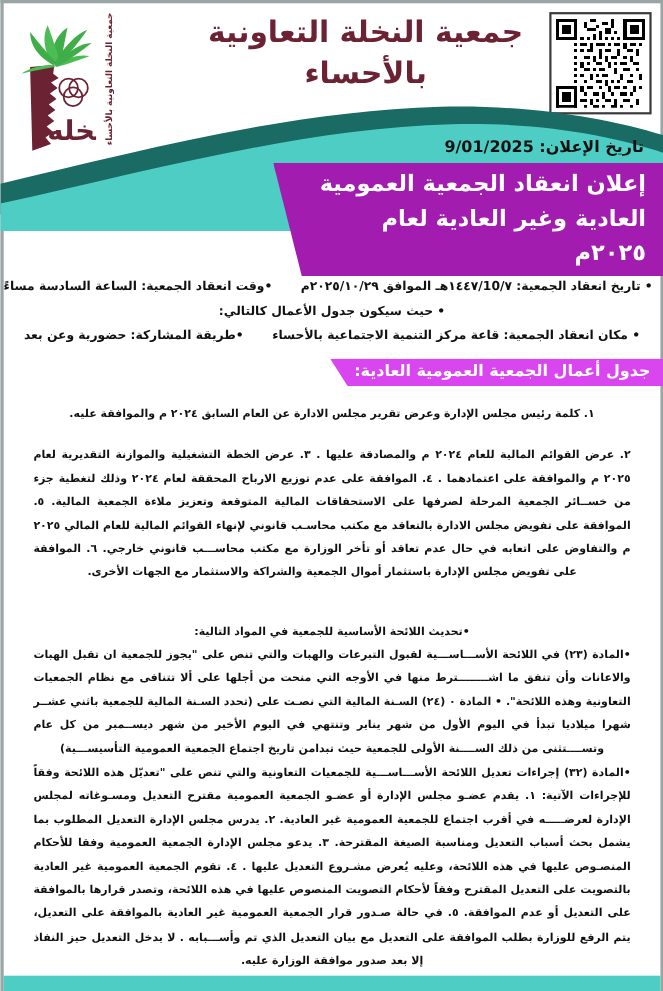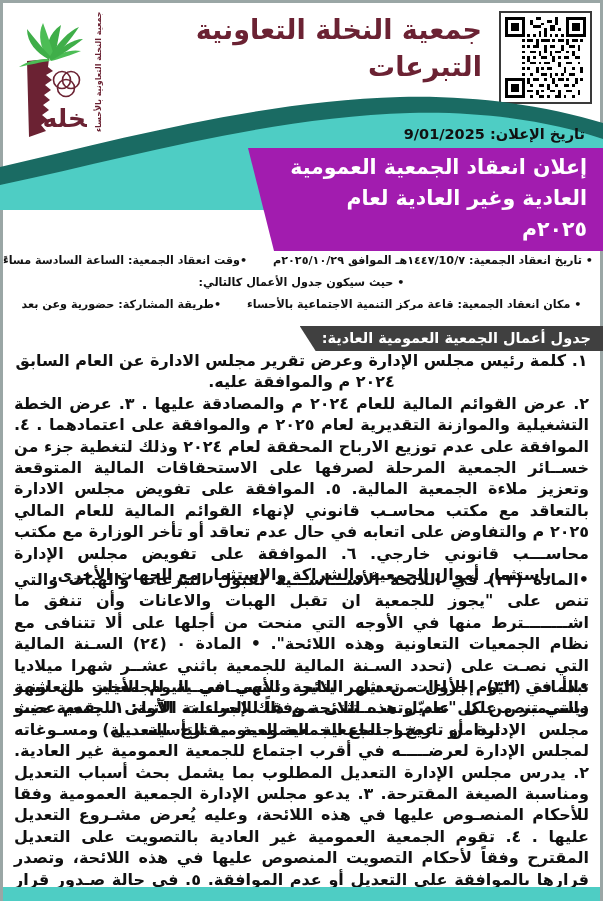--- a/index.html
+++ b/index.html
@@ -94,20 +94,21 @@
     font-weight: bold;
     overflow: hidden;
   }
 
   
   .org-title {
     position: absolute;
     top: 8px;
     right: 118px;
     width: 300px;
+    text-align: center;
     color: #6b2233;
     font-size: 27px;
     line-height: 37px;
     font-weight: bold;
     direction: rtl;
   }
 
   
   .qr-wrap {
     position: absolute;
@@ -184,21 +185,21 @@
     text-align: center;
     direction: rtl;
     white-space: nowrap;
   }
   .meta-line .sep { display: inline-block; width: 18px; }
 
   
   .section-head {
     position: absolute;
     right: 0;
-    background: #404040;
+    background: #d946ef;
     color: #ffffff;
     font-size: 14.5px;
     line-height: 20px;
     font-weight: bold;
     text-align: center;
     padding: 2px 12px 3px 22px;
     direction: rtl;
     white-space: nowrap;
     clip-path: polygon(0 0, 100% 0, 100% 100%, 16px 100%);
   }
@@ -208,25 +209,25 @@
   
   .body-block {
     position: absolute;
     left: 14px;
     right: 14px;
     direction: rtl;
     color: #111111;
     font-weight: bold;
   }
   .body-block p {
-    font-size: 16px;
+    font-size: 10px;
     line-height: 21.4px;
     text-align: justify;
     text-align-last: center;
-    margin: 0;
+    margin: 16px;
   }
   .body-block p.centered { text-align: center; text-align-last: center; }
 
   .block-ordinary     { top: 350px; }
   .block-extra-intro  { top: 548px; }
   .block-extra-a      { top: 569px; }
   .block-extra-c      { top: 760px; }
 </style>
 </head>
 <body>
@@ -256,21 +257,21 @@
         <circle cx="56" cy="71" r="8.5" fill="none" stroke="#6b2233" stroke-width="1.6"></circle>
         <circle cx="51" cy="79" r="8.5" fill="none" stroke="#6b2233" stroke-width="1.6"></circle>
 
         <text x="54" y="118" font-family="'DejaVu Sans','Liberation Sans',sans-serif" font-size="25" font-weight="bold" fill="#6b2233" text-anchor="middle" direction="rtl">نخله</text>
       </svg>
       <div class="logo-vertical-text">جمعية النخلة التعاونية بالأحساء</div>
     </div>
 
     <div class="org-title">
       <div>جمعية النخلة التعاونية</div>
-      <div>التبرعات</div>
+      <div>بالأحساء</div>
     </div>
 
     <div class="qr-wrap">
       <svg class="qr-canvas" viewBox="0 0 29 29" shape-rendering="crispEdges">
         <rect width="29" height="29" fill="#ffffff"></rect>
         <g fill="#000000">
 
           <rect x="0" y="0" width="7" height="1"></rect>
             <rect x="0" y="6" width="7" height="1"></rect>
           <rect x="0" y="0" width="1" height="7"></rect>
@@ -427,20 +428,23 @@
   </div>
 
   <div class="section-head s1">جدول أعمال الجمعية العمومية العادية:</div>
 
   <div class="body-block block-ordinary">
     <p class="centered">١. كلمة رئيس مجلس الإدارة وعرض تقرير مجلس الادارة عن العام السابق ٢٠٢٤ م والموافقة عليه.</p>
     <p>٢. عرض القوائم المالية للعام ٢٠٢٤ م والمصادقة عليها . ٣. عرض الخطة التشغيلية والموازنة التقديرية لعام ٢٠٢٥ م والموافقة على اعتمادهما . ٤. الموافقة على عدم توزيع الارباح المحققة لعام ٢٠٢٤ وذلك لتغطية جزء من خســائر الجمعية المرحلة لصرفها على الاستحقاقات المالية المتوقعة وتعزيز ملاءة الجمعية المالية. ٥. الموافقة على تفويض مجلس الادارة بالتعاقد مع مكتب محاسـب قانوني لإنهاء القوائم المالية للعام المالي ٢٠٢٥ م والتفاوض على اتعابه في حال عدم تعاقد أو تأخر الوزارة مع مكتب محاســـب قانوني خارجي. ٦. الموافقة على تفويض مجلس الإدارة باستثمار أموال الجمعية والشراكة والاستثمار مع الجهات الأخرى.</p>
   </div>
 
 
+  <div class="body-block block-extra-intro">
+    <p class="centered">•تحديث اللائحة الأساسية للجمعية في المواد التالية:</p>
+  </div>
 
   <div class="body-block block-extra-a">
     <p>•المادة (٢٣) في اللائحة الأســـاســـية لقبول التبرعات والهبات والتي تنص على "يجوز للجمعية ان تقبل الهبات والاعانات وأن تنفق ما اشــــــــترط منها في الأوجه التي منحت من أجلها على ألا تتنافى مع نظام الجمعيات التعاونية وهذه اللائحة".      •  المادة ٠ (٢٤) السـنة المالية التي نصـت على (تحدد السـنة المالية للجمعية باثني عشــر شهرا ميلاديا تبدأ في اليوم الأول من شهر يناير وتنتهي في اليوم الأخير من شهر ديســمبر من كل عام وتســــتثنى من ذلك الســــنة الأولى للجمعية حيث تبدامن تاريخ اجتماع الجمعية العمومية التأسيســـية)</p>
   </div>
 
   <div class="body-block block-extra-c" style="top:676px;">
     <p>•المادة (٣٢) إجراءات تعديل اللائحة الأســـاســـية للجمعيات التعاونية والتي تنص على "تعديّل هذه اللائحة وفقاً للإجراءات الآتية: ١. يقدم عضـو مجلس الإدارة أو عضـو الجمعية العمومية مقترح التعديل ومسـوغاته لمجلس الإدارة لعرضـــــه في أقرب اجتماع للجمعية العمومية غير العادية. ٢. يدرس مجلس الإدارة التعديل المطلوب بما يشمل بحث أسباب التعديل ومناسبة الصيغة المقترحة. ٣. يدعو مجلس الإدارة الجمعية العمومية وفقا للأحكام المنصـوص عليها في هذه اللائحة، وعليه يُعرض مشـروع التعديل عليها . ٤. تقوم الجمعية العمومية غير العادية بالتصويت على التعديل المقترح وفقاً لأحكام التصويت المنصوص عليها في هذه اللائحة، وتصدر قرارها بالموافقة على التعديل أو عدم الموافقة. ٥. في حالة صـدور قرار الجمعية العمومية غير العادية بالموافقة على التعديل، يتم الرفع للوزارة بطلب الموافقة على التعديل مع بيان التعديل الذي تم وأســـبابه . لا يدخل التعديل حيز النفاذ إلا بعد صدور موافقة الوزارة عليه.</p>
   </div>
 
   <div class="footer-bar"></div>

